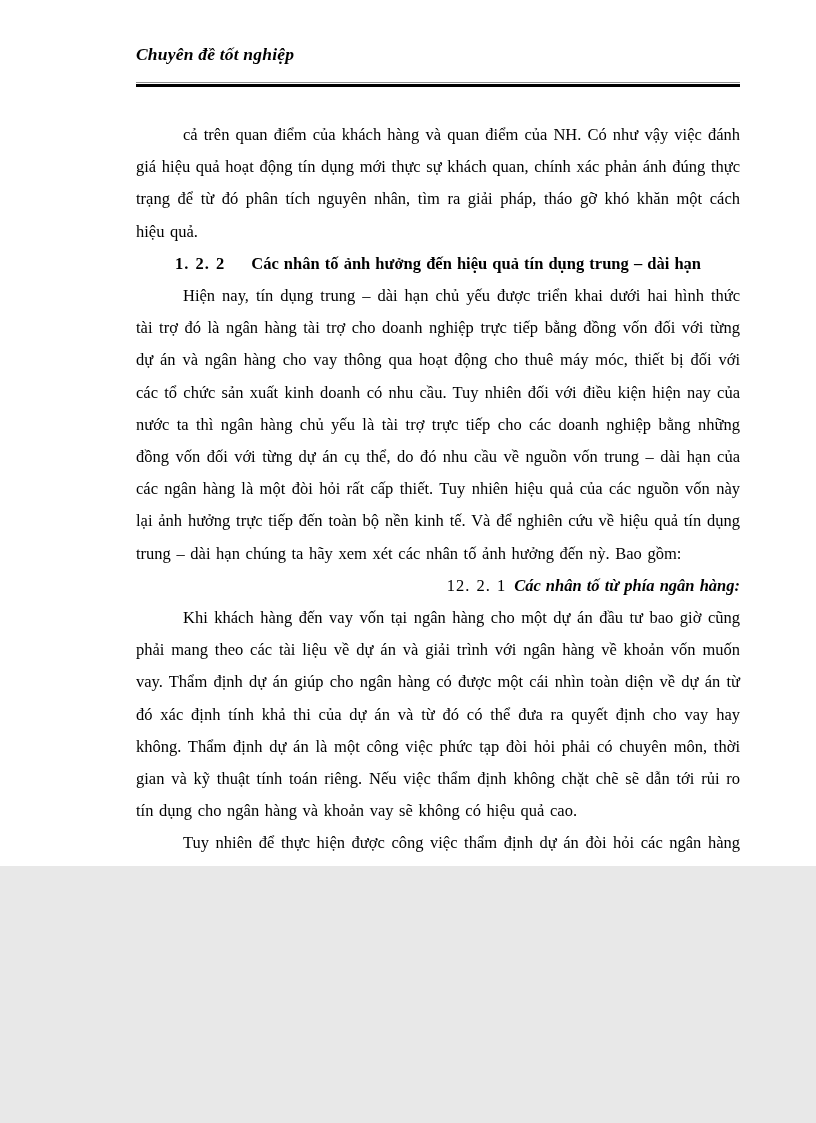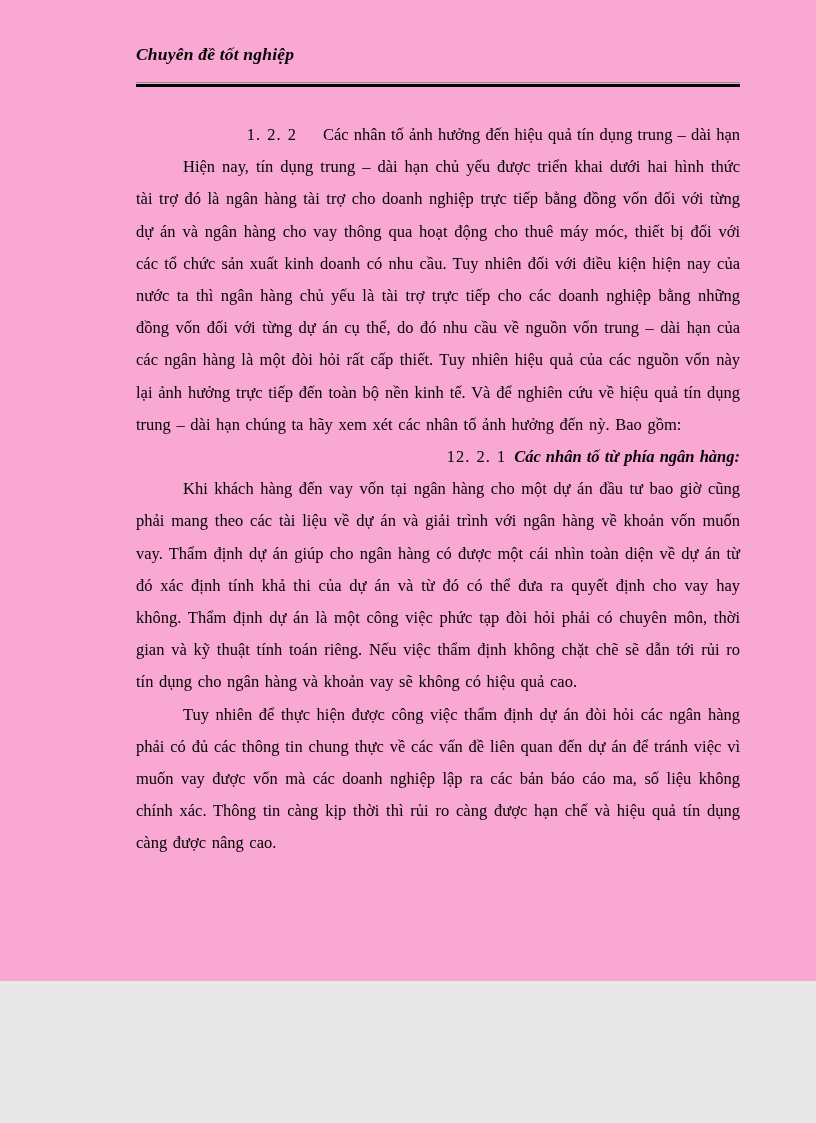--- a/index.html
+++ b/index.html
@@ -1,21 +1,21 @@
 <!DOCTYPE html>
 <html><head>
 <meta charset="utf-8">
 <style>
   html, body { margin: 0; padding: 0; background: #e8e8e8; }
   .page {
     position: relative;
     width: 816px;
-    height: 981px;
+    height: 866px;
     margin: 0 auto;
-    background: #f9a8d4;
+    background: #ffffff;
     font-family: "Liberation Serif", "DejaVu Serif", serif;
     color: #000000;
     overflow: hidden;
   }
   
   .header-title {
     position: absolute;
     left: 136px;
     top: 44px;
     font-size: 17.5px;
@@ -40,22 +40,22 @@
     top: 119px;
     width: 604px;
     font-size: 16.5px;
     line-height: 32.2px;
     text-align: justify;
     word-spacing: 1.5px;
   }
   .body-block p { margin: 0; }
   .para-indent { text-indent: 47px; }
   .heading-main {
-    font-weight: normal;
-    text-align: right;
+    font-weight: bold;
+    text-align: center;
     word-spacing: 1px;
   }
   .heading-main .h-num { margin-right: 26px; letter-spacing: 1px; }
   .heading-sub {
     text-align: right;
     word-spacing: 1px;
   }
   .heading-sub .h-num {
     font-weight: normal;
     font-style: normal;
@@ -111,20 +111,21 @@
   <div class="header-title">Chuyên đề tốt nghiệp</div>
 
   <div class="header-rule">
     <div class="thin"></div>
     <div class="gap"></div>
     <div class="thick"></div>
   </div>
 
   <div class="body-block">
 
+    <p class="para-indent">cả trên quan điểm của khách hàng và quan điểm của NH. Có như vậy việc đánh giá hiệu quả hoạt động tín dụng mới thực sự khách quan, chính xác phản ánh đúng thực trạng để từ đó phân tích nguyên nhân, tìm ra giải pháp, tháo gỡ khó khăn một cách hiệu quả.</p>
 
     <p class="heading-main">
       <span class="h-num">1. 2. 2</span><span class="h-text">Các nhân tố ảnh hưởng đến hiệu quả tín dụng trung – dài hạn</span>
     </p>
 
     <p class="para-indent">Hiện nay, tín dụng trung – dài hạn chủ yếu được triển khai dưới hai hình thức tài trợ đó là ngân hàng tài trợ cho doanh nghiệp trực tiếp bằng đồng vốn đối với từng dự án và ngân hàng cho vay thông qua hoạt động cho thuê máy móc, thiết bị đối với các tổ chức sản xuất kinh doanh có nhu cầu. Tuy nhiên đối với điều kiện hiện nay của nước ta thì ngân hàng chủ yếu là tài trợ trực tiếp cho các doanh nghiệp bằng những đồng vốn đối với từng dự án cụ thể, do đó nhu cầu về nguồn vốn trung – dài hạn của các ngân hàng là một đòi hỏi rất cấp thiết. Tuy nhiên hiệu quả của các nguồn vốn này lại ảnh hưởng trực tiếp đến toàn bộ nền kinh tế. Và để nghiên cứu về hiệu quả tín dụng trung – dài hạn chúng ta hãy xem xét các nhân tố ảnh hưởng đến nỳ. Bao gồm:</p>
 
     <p class="heading-sub">
       <span class="h-num">12. 2. 1</span><span class="h-text">Các nhân tố từ phía ngân hàng:</span>
     </p>

